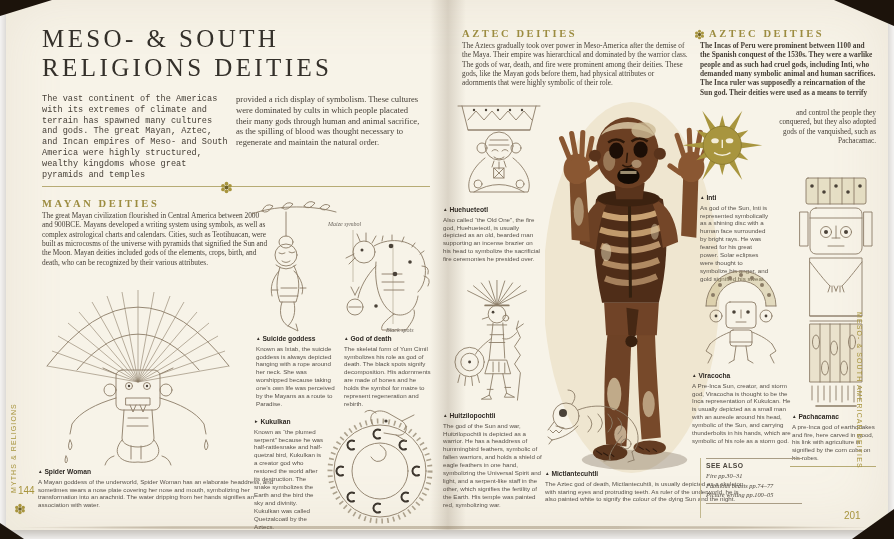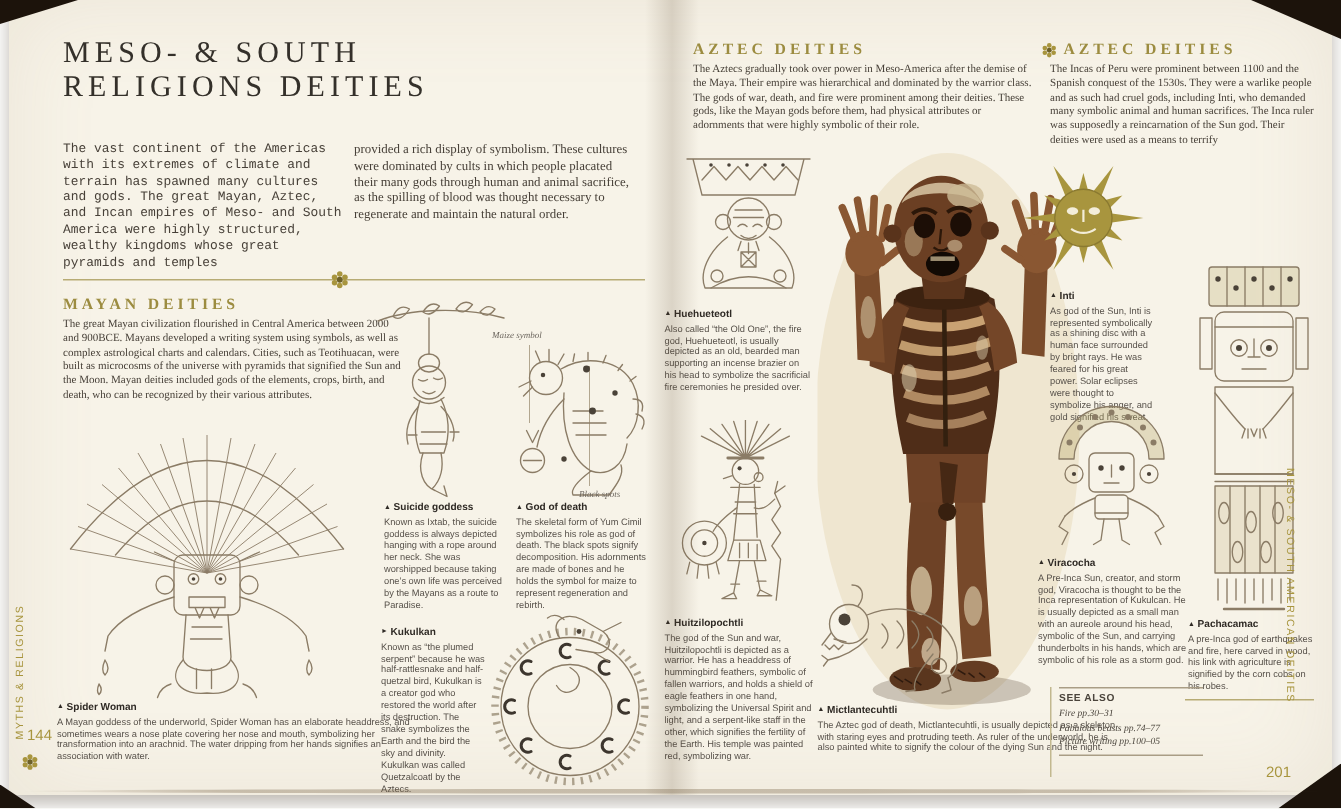--- a/index.html
+++ b/index.html
@@ -6,21 +6,21 @@
   #canvas{position:relative;width:894px;height:539px;background:#ffffff;overflow:hidden;
           font-family:"Liberation Serif",serif;}
   .abs{position:absolute;}
   .book{left:6px;top:0;width:882px;height:530px;background:#f7f3e8;
         box-shadow:0 5px 12px rgba(60,45,25,.35), inset 0 0 60px rgba(170,150,110,.14);}
   .gutter{left:430px;top:0;width:36px;height:530px;
           background:linear-gradient(90deg,rgba(90,70,45,0),rgba(90,70,45,.18) 50%,rgba(90,70,45,0));}
   .corner{background:#1c130b;}
   .page-edge{left:14px;top:526px;width:868px;height:3px;
              background:linear-gradient(90deg,rgba(120,100,70,.0),rgba(120,100,70,.35) 15%,rgba(120,100,70,.35) 85%,rgba(120,100,70,0));border-radius:50%;}
-  .title{font-size:20px;letter-spacing:3.4px;line-height:1.16;color:#34302a;}
+  .title{font-size:25px;letter-spacing:3.4px;line-height:1.16;color:#34302a;}
   .introtxt{font-size:8.6px;line-height:1.26;color:#474038;}
   .sect{color:#9c8c40;letter-spacing:2.6px;font-size:10.5px;font-weight:bold;}
   .bodytxt{font-size:7.35px;line-height:1.27;color:#474038;}
   .cap{font-family:"Liberation Sans",sans-serif;font-size:6.2px;line-height:1.28;color:#57514a;}
   .cap-head{font-size:6.7px;font-weight:bold;color:#2f2a25;margin-bottom:1px;}
   .marker{font-size:4.6px;vertical-align:1px;}
   .dlabel{font-style:italic;font-size:6px;color:#6d675f;}
   .rule{background:#b7ab74;height:0.8px;}
   .vrule{background:#c2b88f;width:0.8px;}
   .vtext{font-family:"Liberation Sans",sans-serif;color:#a8953e;font-size:7px;letter-spacing:1.1px;
@@ -310,21 +310,22 @@
           <circle cx="9.2" cy="4.4" r="1.7"></circle>
           <circle cx="9.2" cy="7.8" r="1.7"></circle>
           <circle cx="6" cy="9.5" r="1.7"></circle>
           <circle cx="2.8" cy="7.8" r="1.7"></circle>
           <circle cx="2.8" cy="4.4" r="1.7"></circle>
           <circle cx="6" cy="6" r="1.8" fill="#6e6128"></circle>
         </g>
       </svg>
   </div>
   <div class="abs sect" style="left:709px;top:28px;">AZTEC DEITIES</div>
-  <div class="abs bodytxt" style="left:700px;top:41px;width:176px;">The Incas of Peru were prominent between 1100 and the Spanish conquest of the 1530s. They were a warlike people and as such had cruel gods, including Inti, who demanded many symbolic animal and human sacrifices. The Inca ruler was supposedly a reincarnation of the Sun god. Their deities were used as a means to terrify</div>
+  <div class="abs bodytxt" style="left:700px;top:41px;width:176px;font-weight:bold;">The Incas of Peru were prominent between 1100 and the Spanish conquest of the 1530s. They were a warlike people and as such had cruel gods, including Inti, who demanded many symbolic animal and human sacrifices. The Inca ruler was supposedly a reincarnation of the Sun god. Their deities were used as a means to terrify</div>
+  <div class="abs bodytxt wrapright" style="left:772px;top:108px;width:104px;">and control the people they conquered, but they also adopted gods of the vanquished, such as Pachacamac.</div>
 
   <div class="abs" style="left:658px;top:98px;">
     <svg width="134" height="100" viewBox="0 0 120 110">
       <g fill="#a8953e">
         <polygon points="101,52 76.7,48.5 76.7,55.5"></polygon>
         <polygon points="85.6,68.5 75.8,58.8 72.3,64.9"></polygon>
         <polygon points="79,90.1 69.9,67.3 63.8,70.8"></polygon>
         <polygon points="57,85 60.5,71.7 53.5,71.7"></polygon>
         <polygon points="35,90.1 50.2,70.8 44.1,67.3"></polygon>
         <polygon points="28.4,68.5 41.7,64.9 38.2,58.8"></polygon>

